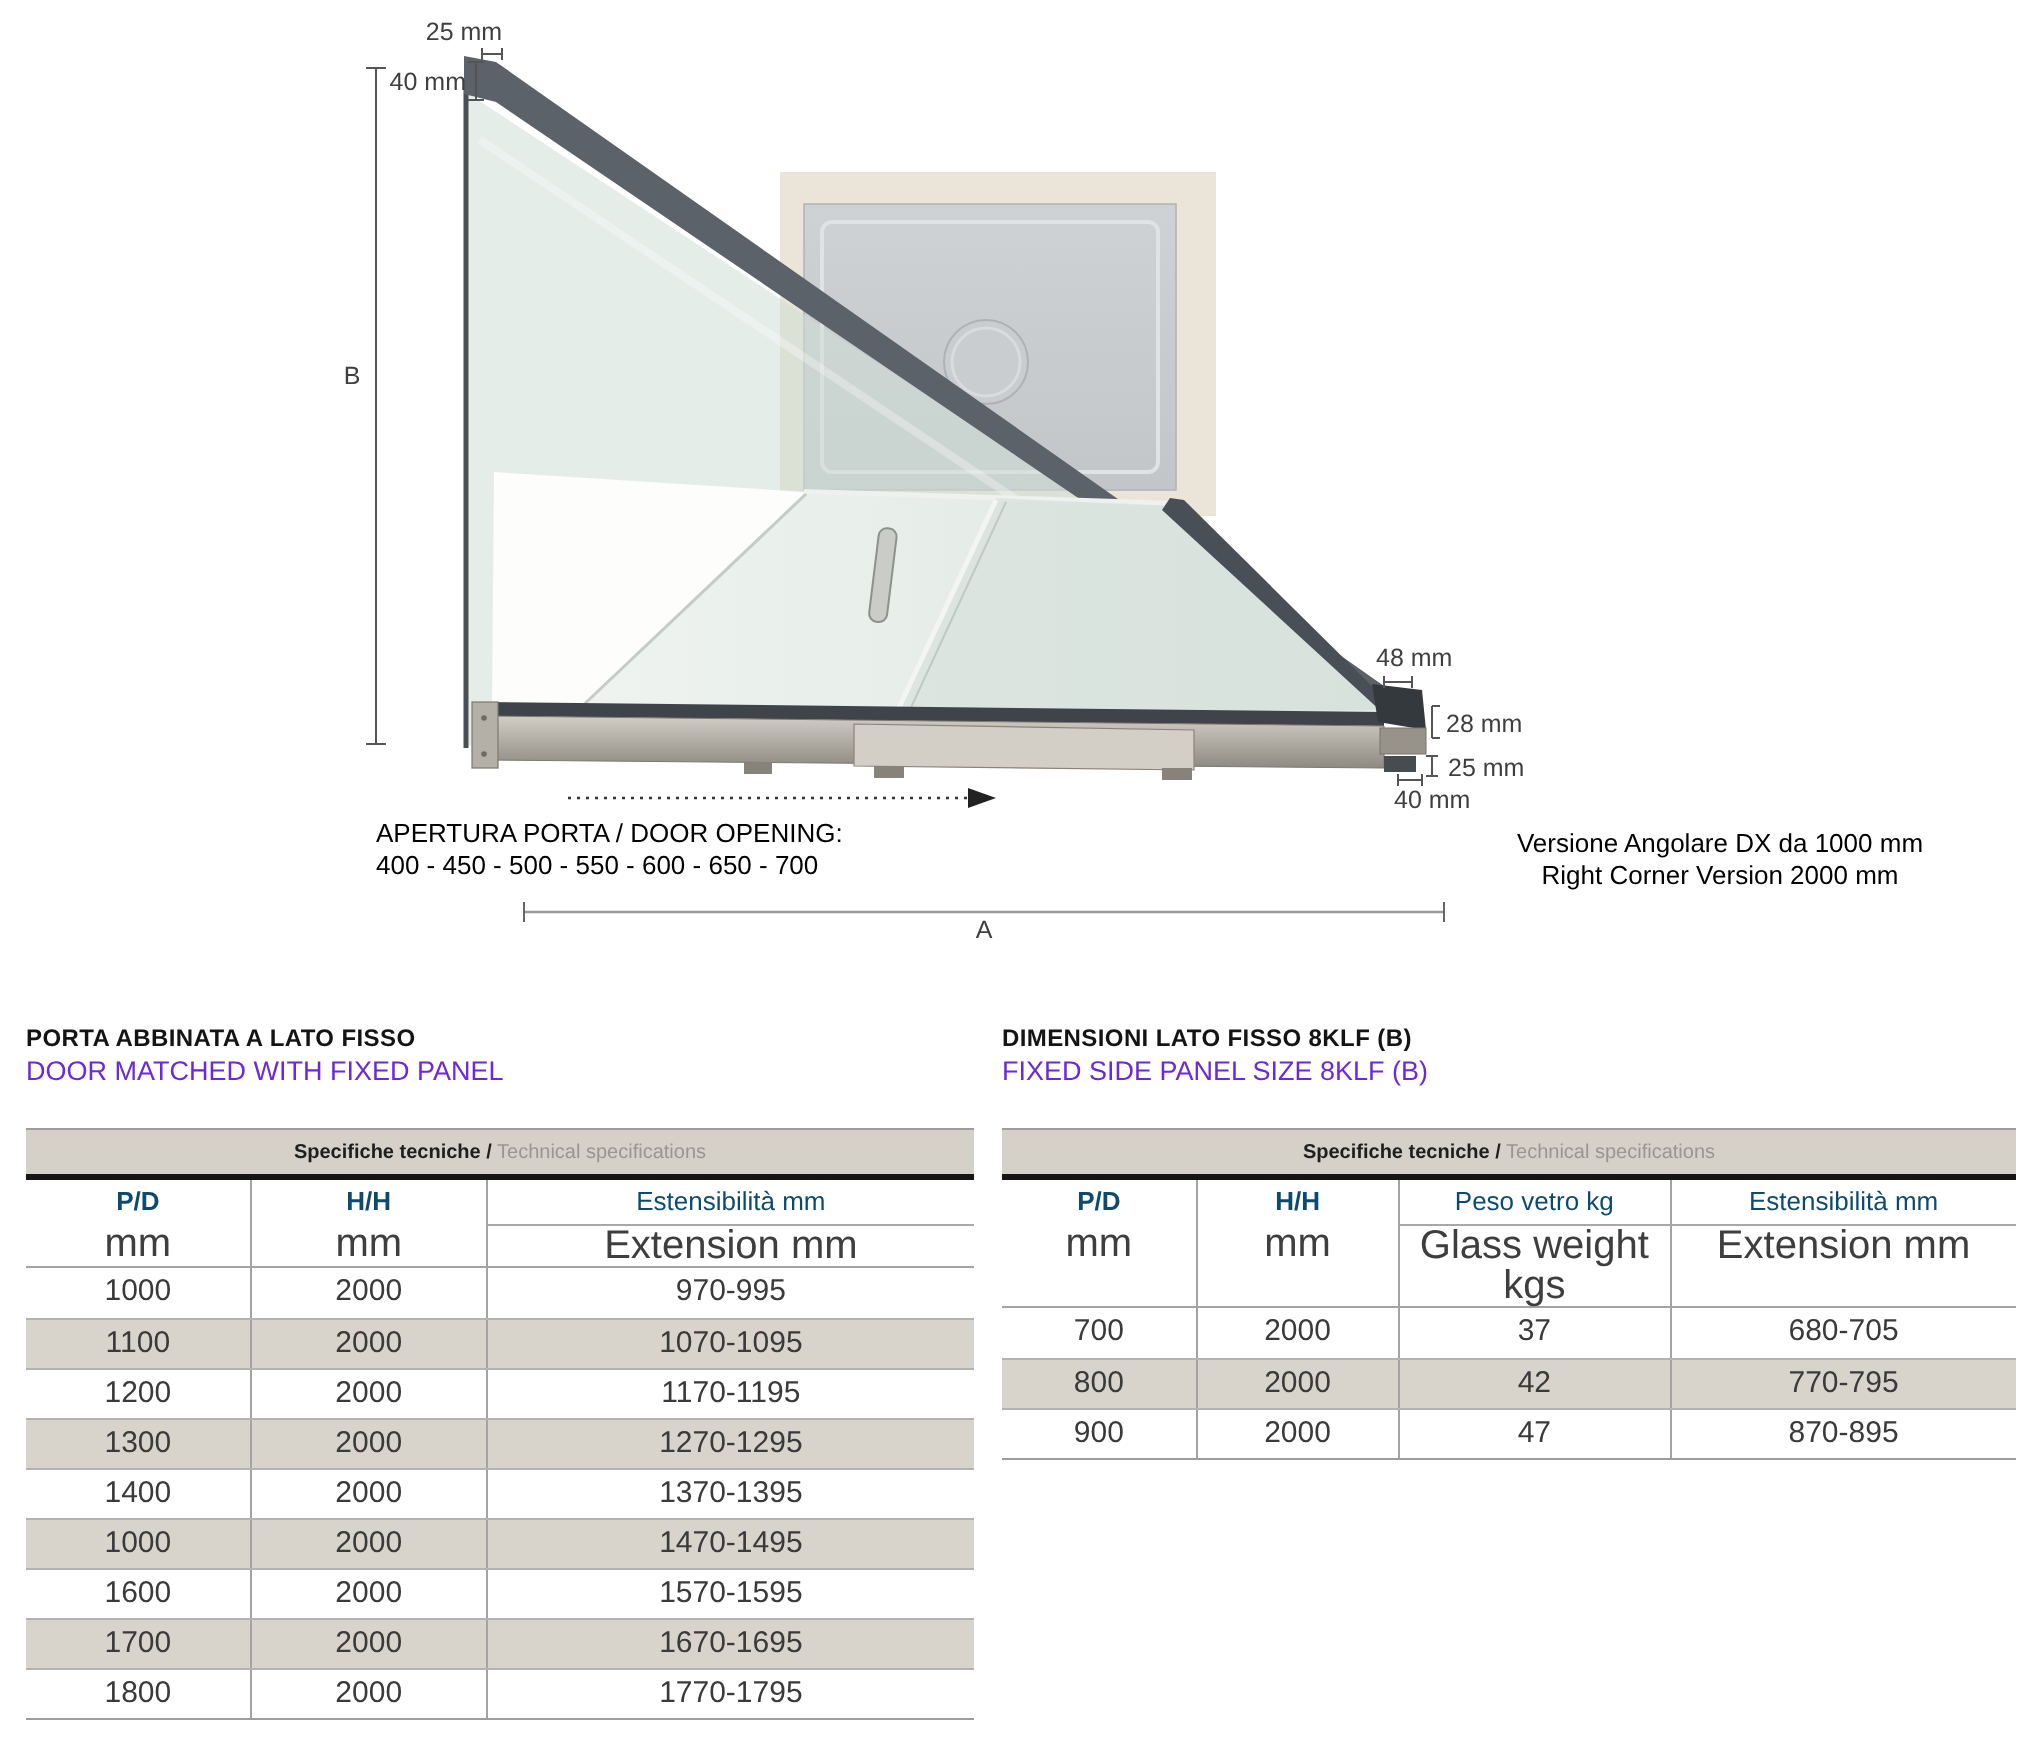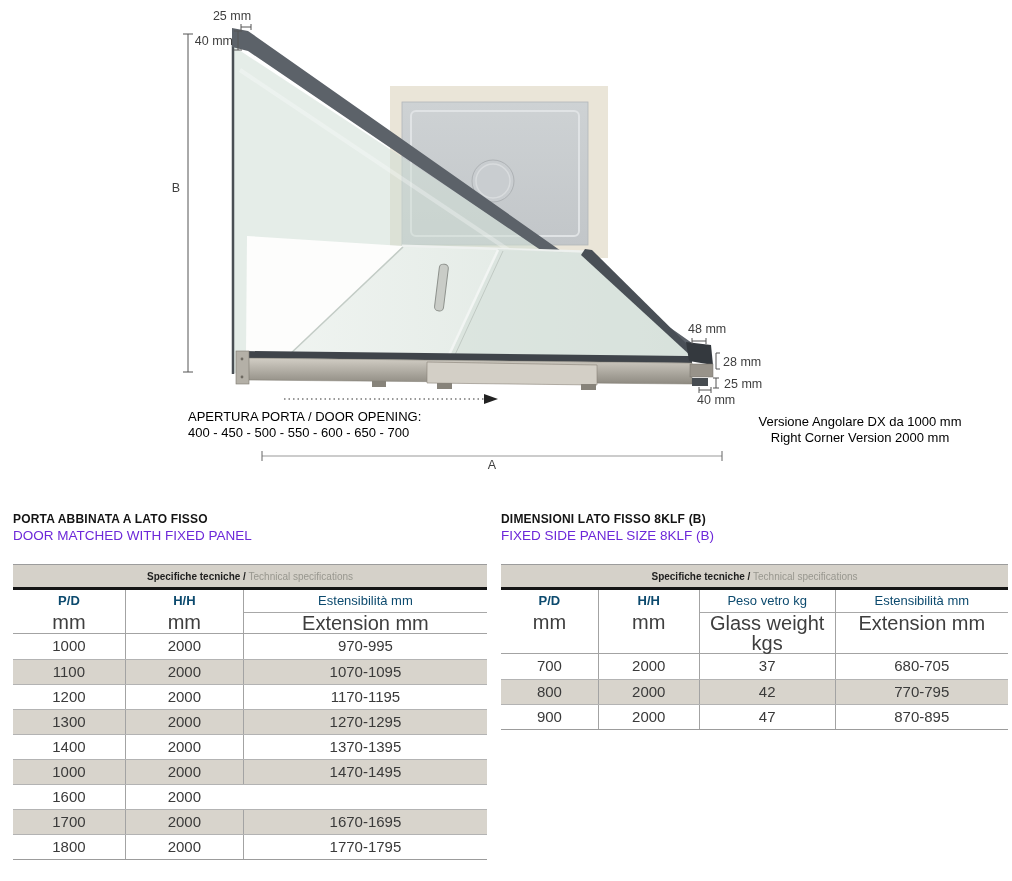--- a/index.html
+++ b/index.html
@@ -207,20 +207,21 @@
               <div class="td" style="width: 51.5%;">1370-1395</div>
             </div>
             <div class="trow">
               <div class="td" style="width: 23.6%;">1000</div>
               <div class="td" style="width: 24.9%;">2000</div>
               <div class="td" style="width: 51.5%;">1470-1495</div>
             </div>
             <div class="trow">
               <div class="td" style="width: 23.6%;">1600</div>
               <div class="td" style="width: 24.9%;">2000</div>
+              <div class="td" style="width: 51.5%;">1570-1595</div>
             </div>
             <div class="trow">
               <div class="td" style="width: 23.6%;">1700</div>
               <div class="td" style="width: 24.9%;">2000</div>
               <div class="td" style="width: 51.5%;">1670-1695</div>
             </div>
             <div class="trow">
               <div class="td" style="width: 23.6%;">1800</div>
               <div class="td" style="width: 24.9%;">2000</div>
               <div class="td" style="width: 51.5%;">1770-1795</div>

